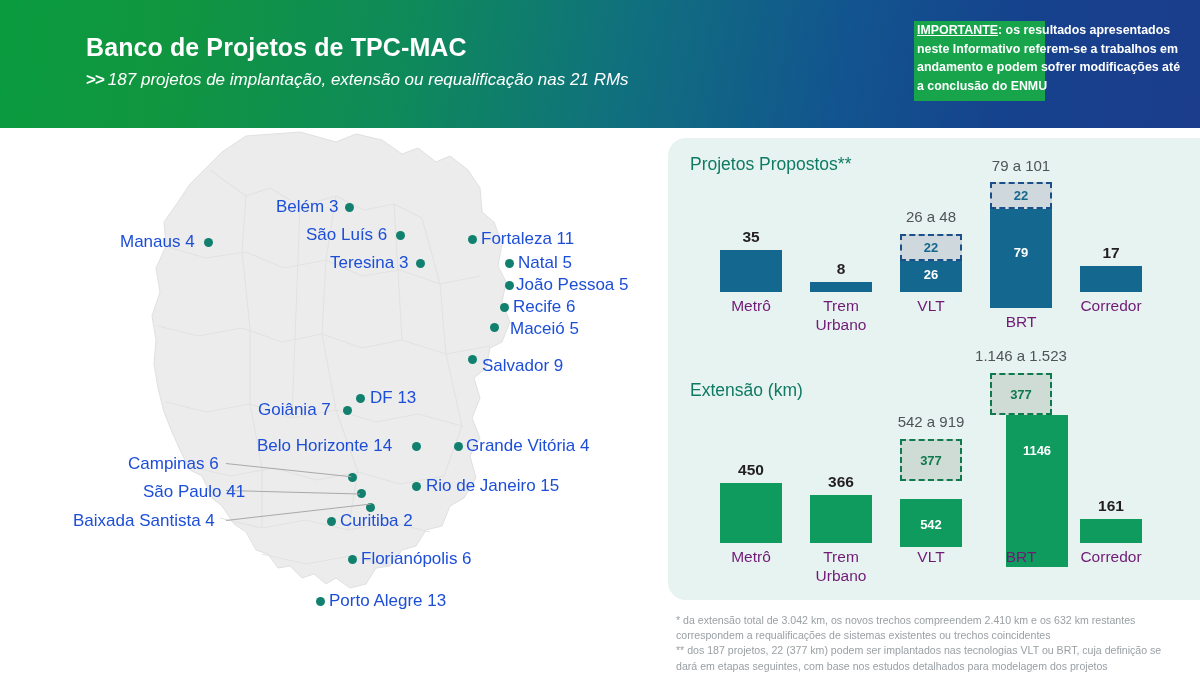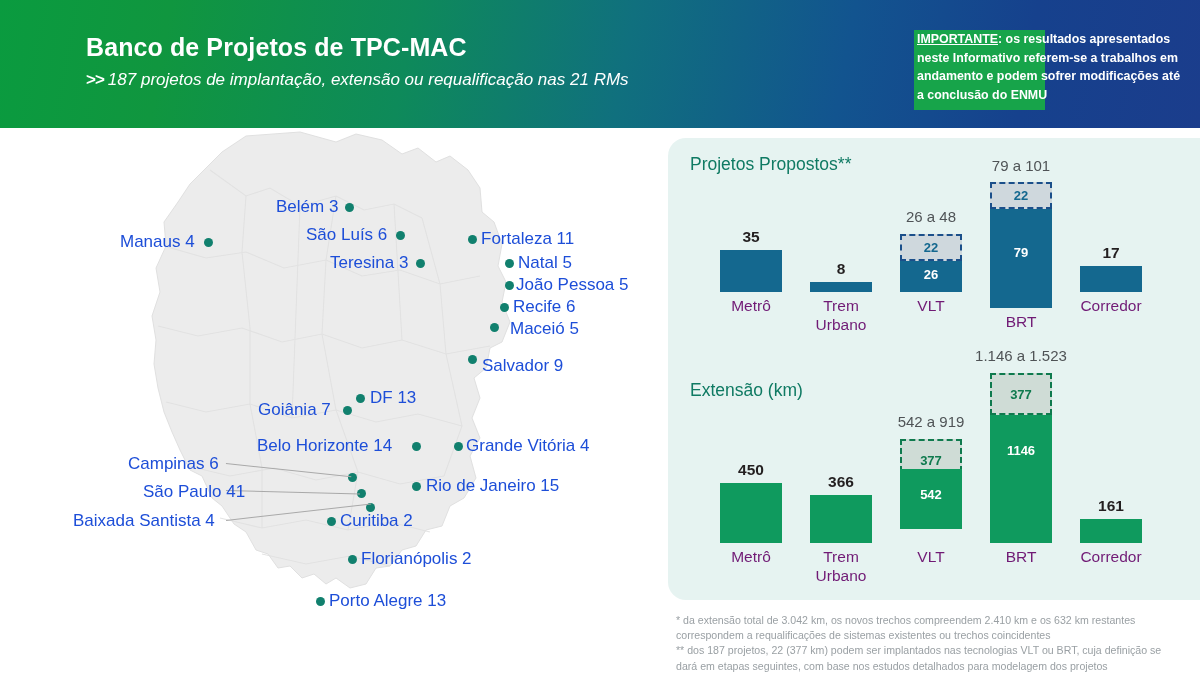--- a/index.html
+++ b/index.html
@@ -22,21 +22,21 @@
     color:#ffffff;font-size:25px;font-weight:bold;letter-spacing:.1px;
     white-space:nowrap;
   }
   .header-sub{
     position:absolute;left:86px;top:70px;
     color:#ffffff;font-size:17px;font-style:italic;white-space:nowrap;
   }
   .header-sub .chev{font-style:normal;font-weight:bold;letter-spacing:-1px;margin-right:4px;}
 
   .notice{
-    position:absolute;left:914px;top:30px;width:272px;height:82px;
+    position:absolute;left:914px;top:21px;width:272px;height:82px;
   }
   .notice-bg{
     position:absolute;left:0;top:0;width:131px;height:80px;
     background:#17a44a;
   }
   .notice-text{
     position:absolute;left:3px;top:0px;width:270px;
     color:#ffffff;font-size:12.4px;font-weight:bold;line-height:18.5px;
   }
   .notice-text u{text-decoration:underline;}
@@ -186,21 +186,21 @@
     <div class="city" style="left:482px;top:228px;">Salvador 9</div>
     <div class="city" style="left:370px;top:260px;">DF 13</div>
     <div class="city" style="left:258px;top:272px;">Goiânia 7</div>
     <div class="city" style="left:257px;top:308px;">Belo Horizonte 14</div>
     <div class="city" style="left:466px;top:308px;">Grande Vitória 4</div>
     <div class="city" style="left:128px;top:326px;">Campinas 6</div>
     <div class="city" style="left:426px;top:348px;">Rio de Janeiro 15</div>
     <div class="city" style="left:143px;top:354px;">São Paulo 41</div>
     <div class="city" style="left:73px;top:383px;">Baixada Santista 4</div>
     <div class="city" style="left:340px;top:383px;">Curitiba  2</div>
-    <div class="city" style="left:361px;top:421px;">Florianópolis 2</div>
+    <div class="city" style="left:361px;top:421px;">Florianópolis 6</div>
     <div class="city" style="left:329px;top:463px;">Porto Alegre 13</div>
   </div>
 
 
   <div class="panel">
 
     <div class="panel-title" id="title-projetos">Projetos Propostos**</div>
     <div class="panel-title" id="title-extensao">Extensão (km)</div>
 
     <div class="chart">
@@ -258,32 +258,32 @@
         <div class="top-label" style="top:84px;">366</div>
         <div class="bar-main c-green" style="top:106px;height:48px;"></div>
         <div class="cat-label" style="top:158px;">Trem<br>Urbano</div>
       </div>
 
       <div class="col" style="left:224px;top:251px;height:154px;">
         <div class="range-label" style="left:-36px;top:24px;">542 a 919</div>
         <div class="bar-dash c-green-dash" style="top:50px;height:42px;">
           <div class="seg-label t-green" style="top:12px;left:0;">377</div>
         </div>
-        <div class="bar-main c-green" style="top:80px;height:60px;">
+        <div class="bar-main c-green" style="top:110px;height:48px;">
           <div class="seg-label t-white" style="top:18px;left:0;">542</div>
         </div>
         <div class="cat-label" style="top:158px;">VLT</div>
       </div>
 
       <div class="col" style="left:314px;top:251px;height:154px;">
         <div class="range-label" style="left:-36px;top:-42px;">1.146 a 1.523</div>
         <div class="bar-dash c-green-dash" style="top:-16px;height:42px;">
           <div class="seg-label t-green" style="top:12px;left:0;">377</div>
         </div>
-        <div class="bar-main c-green" style="top:26px;height:128px;">
+        <div class="bar-main c-green" style="top:26px;height:152px;margin-left:16px;">
           <div class="seg-label t-white" style="top:28px;left:0;">1146</div>
         </div>
         <div class="cat-label" style="top:158px;">BRT</div>
       </div>
 
       <div class="col" style="left:404px;top:251px;height:154px;">
         <div class="top-label" style="top:108px;">161</div>
         <div class="bar-main c-green" style="top:130px;height:24px;"></div>
         <div class="cat-label" style="top:158px;">Corredor</div>
       </div>

